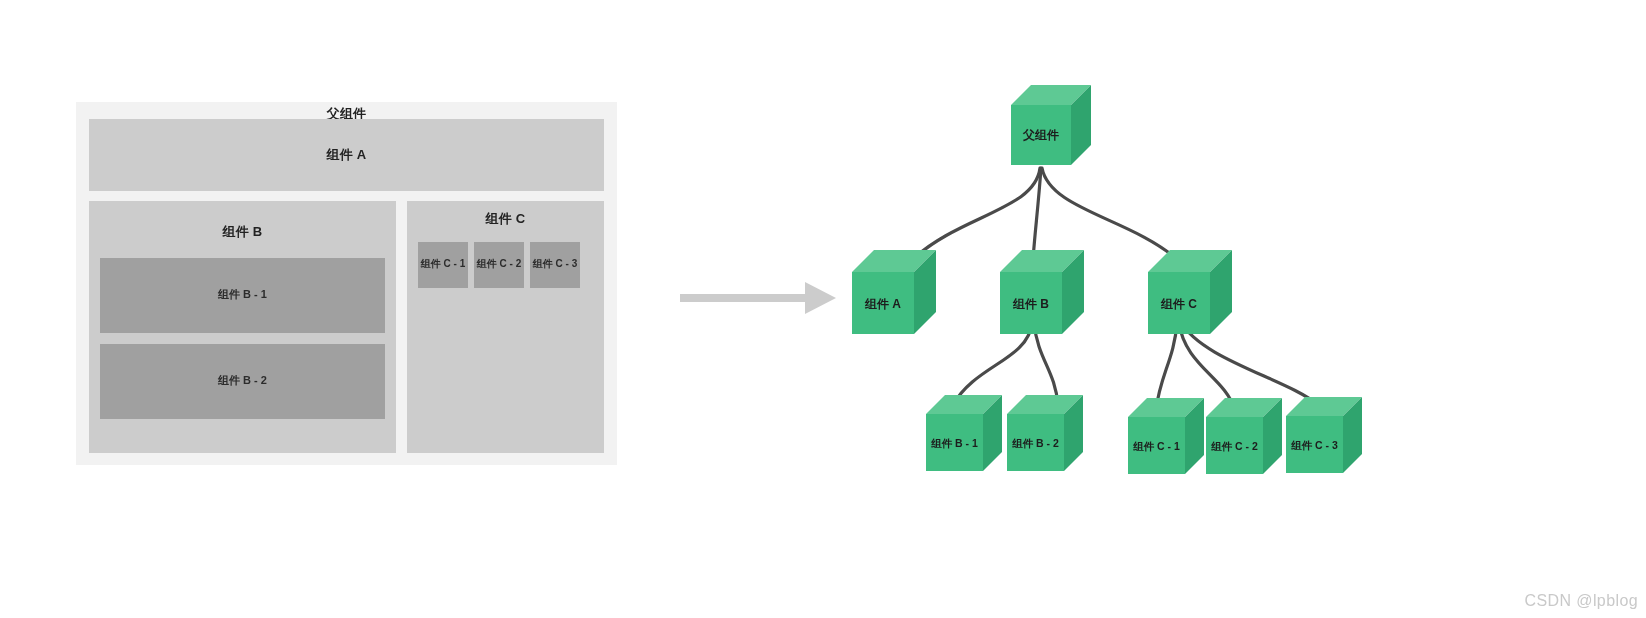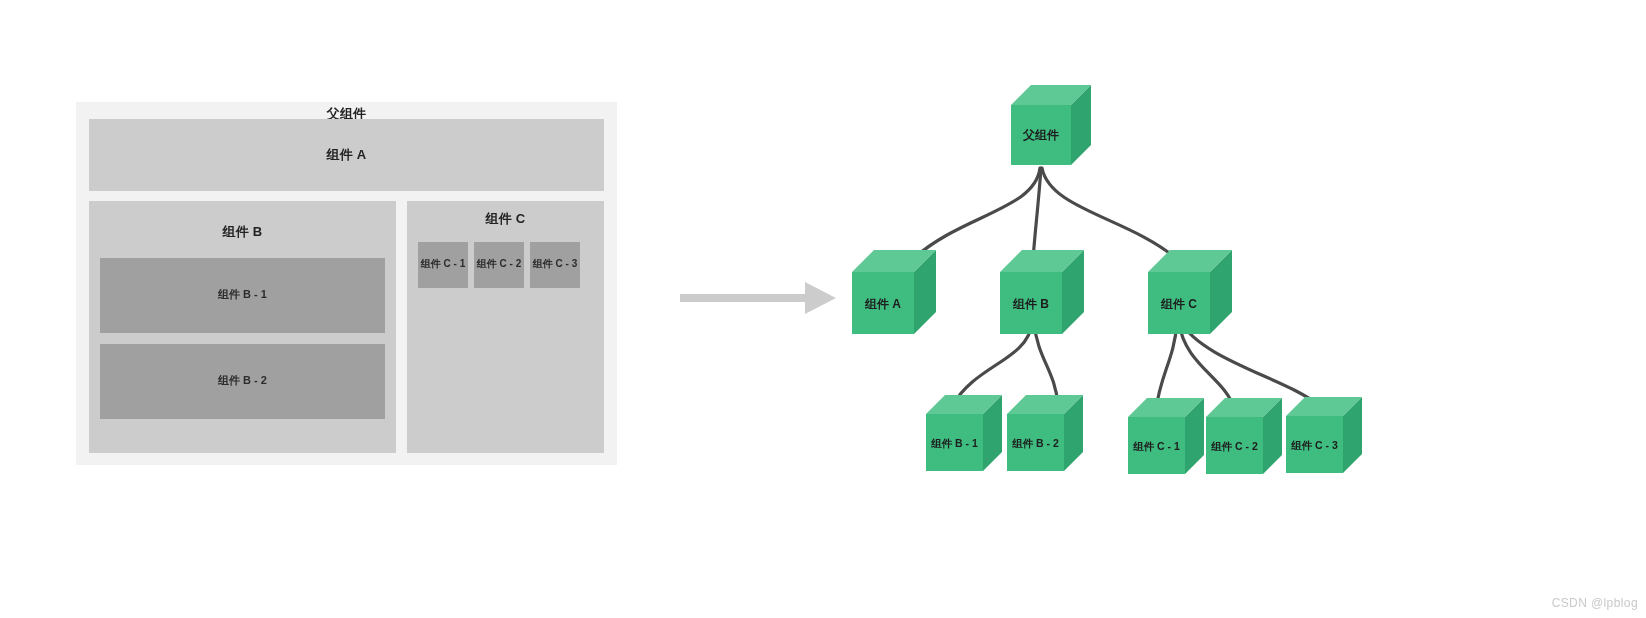--- a/index.html
+++ b/index.html
@@ -85,21 +85,21 @@
     text-align:center;
     font-weight:bold;
     color:#1d1d1d;
     white-space:nowrap;
     pointer-events:none;
   }
 
   
   #watermark{
     position:absolute; right:8px; bottom:8px;
-    font-size:12px; color:#c9c9c9; letter-spacing:.4px;
+    font-size:16px; color:#c9c9c9; letter-spacing:.4px;
     font-family:"Liberation Sans","DejaVu Sans",sans-serif;
   }
 </style>
 </head>
 <body>
 
 <div class="stage">
 
   <div id="flat-diagram">
 

